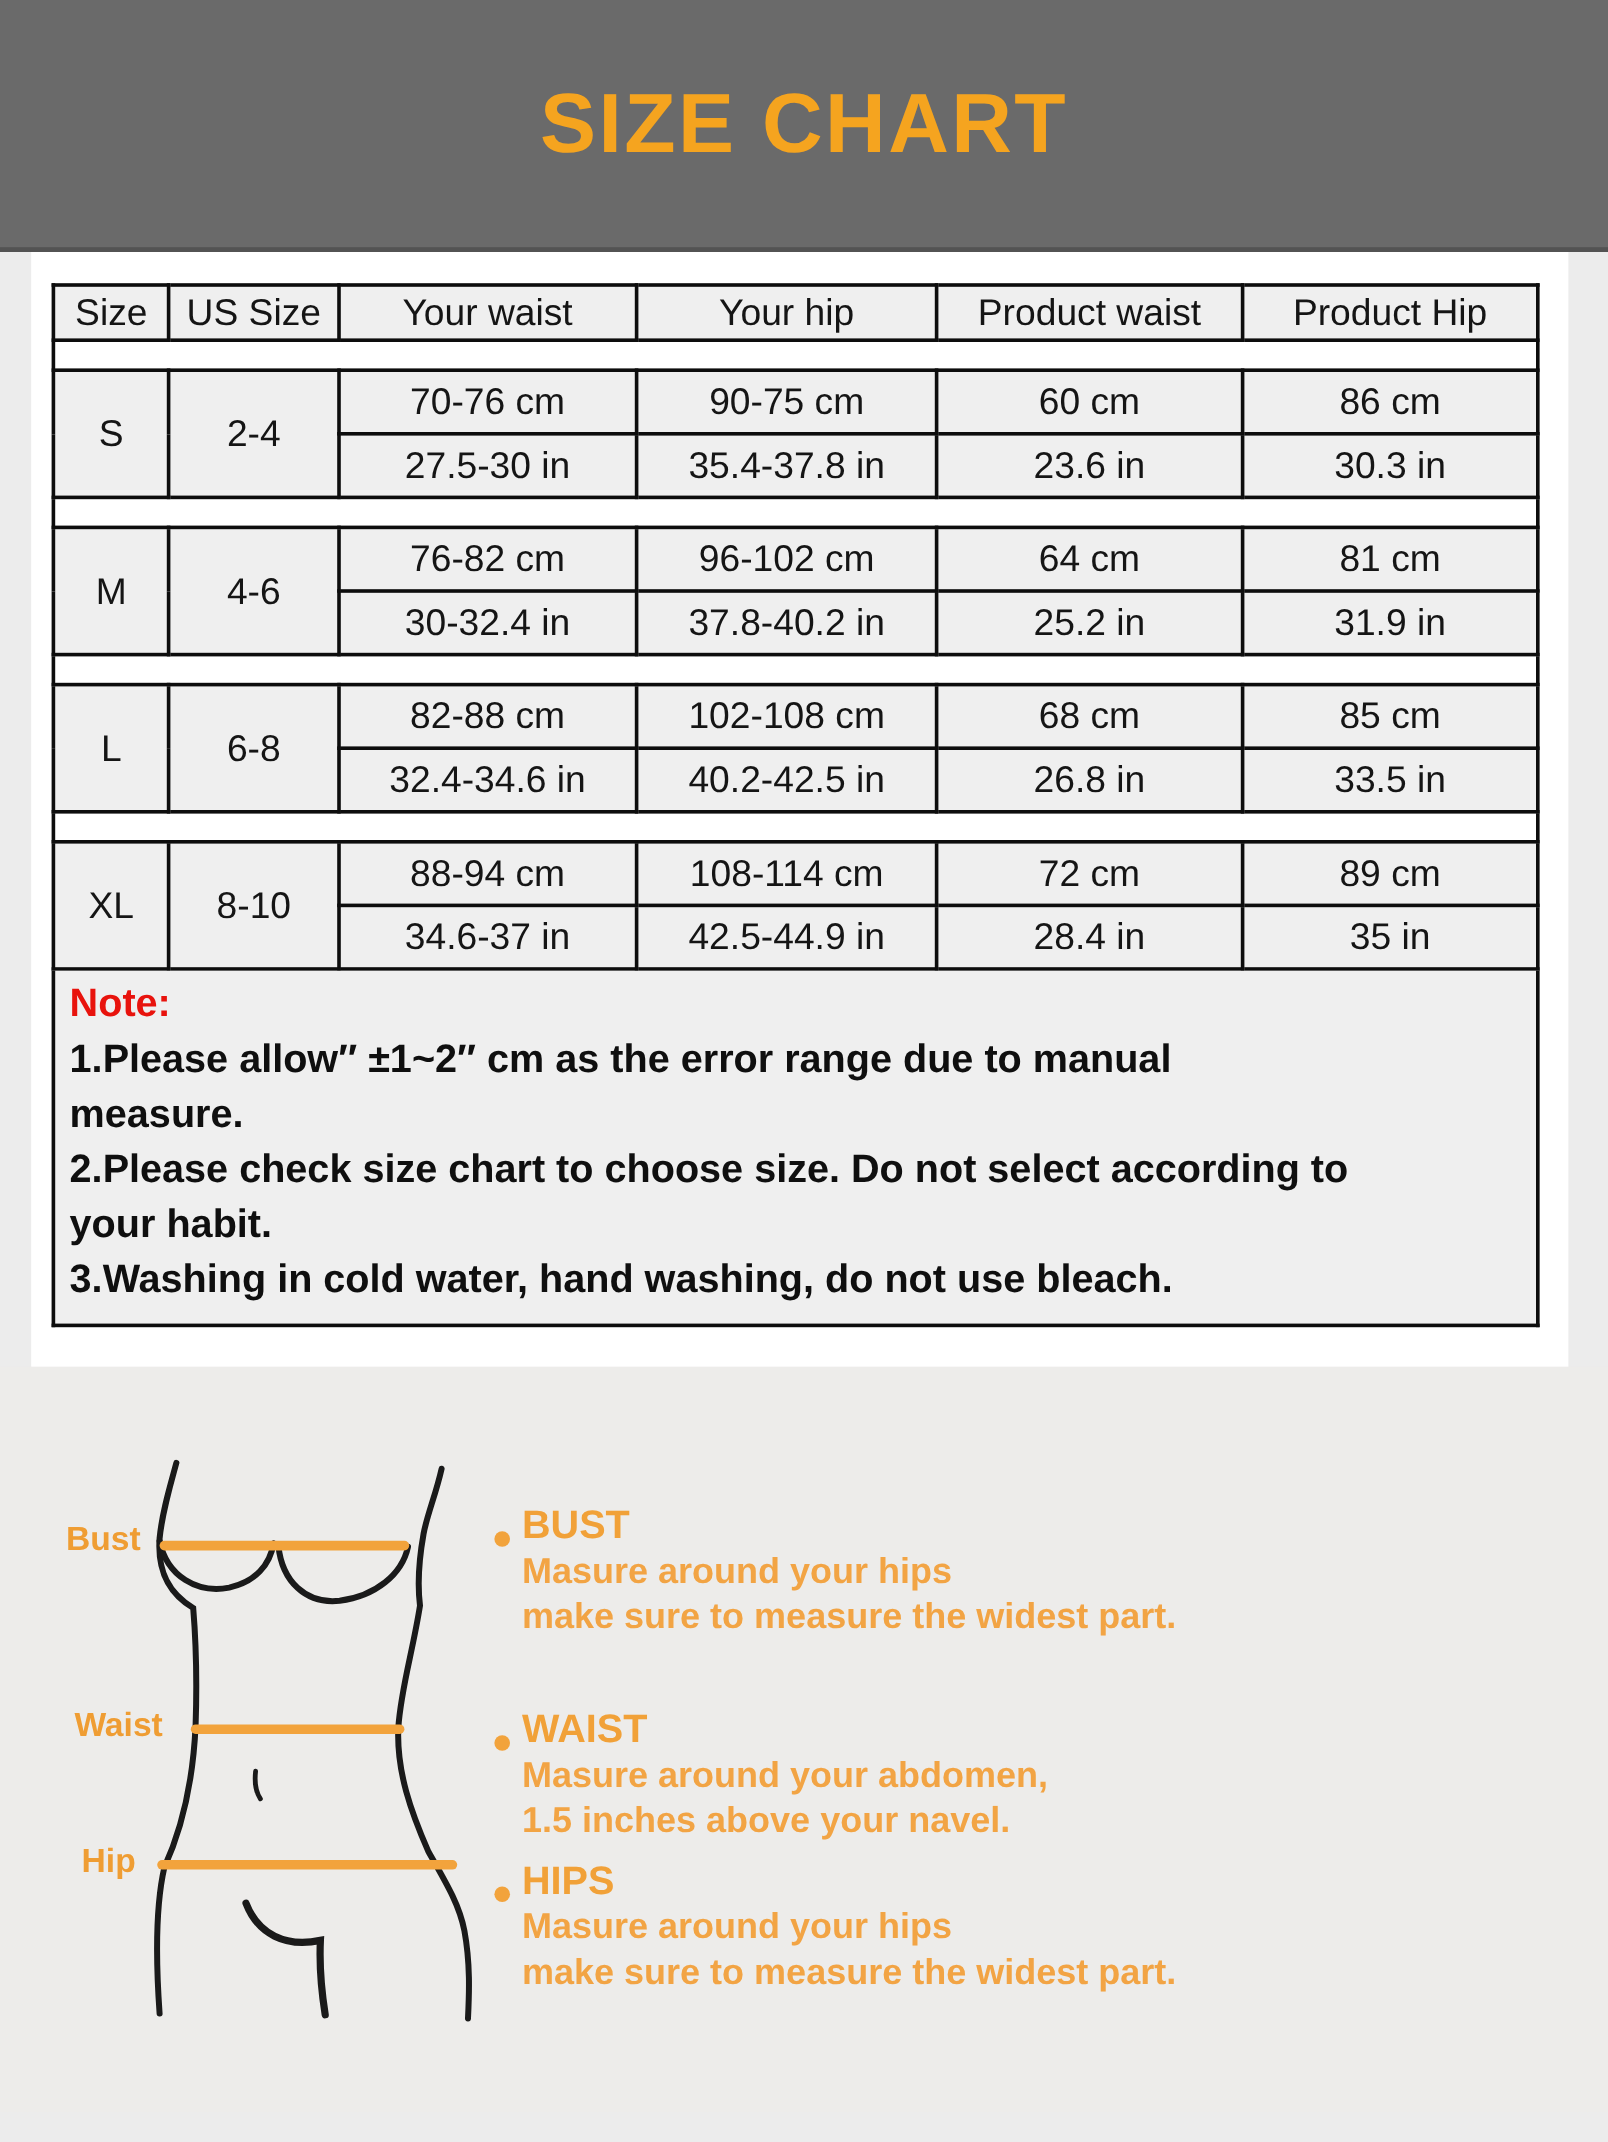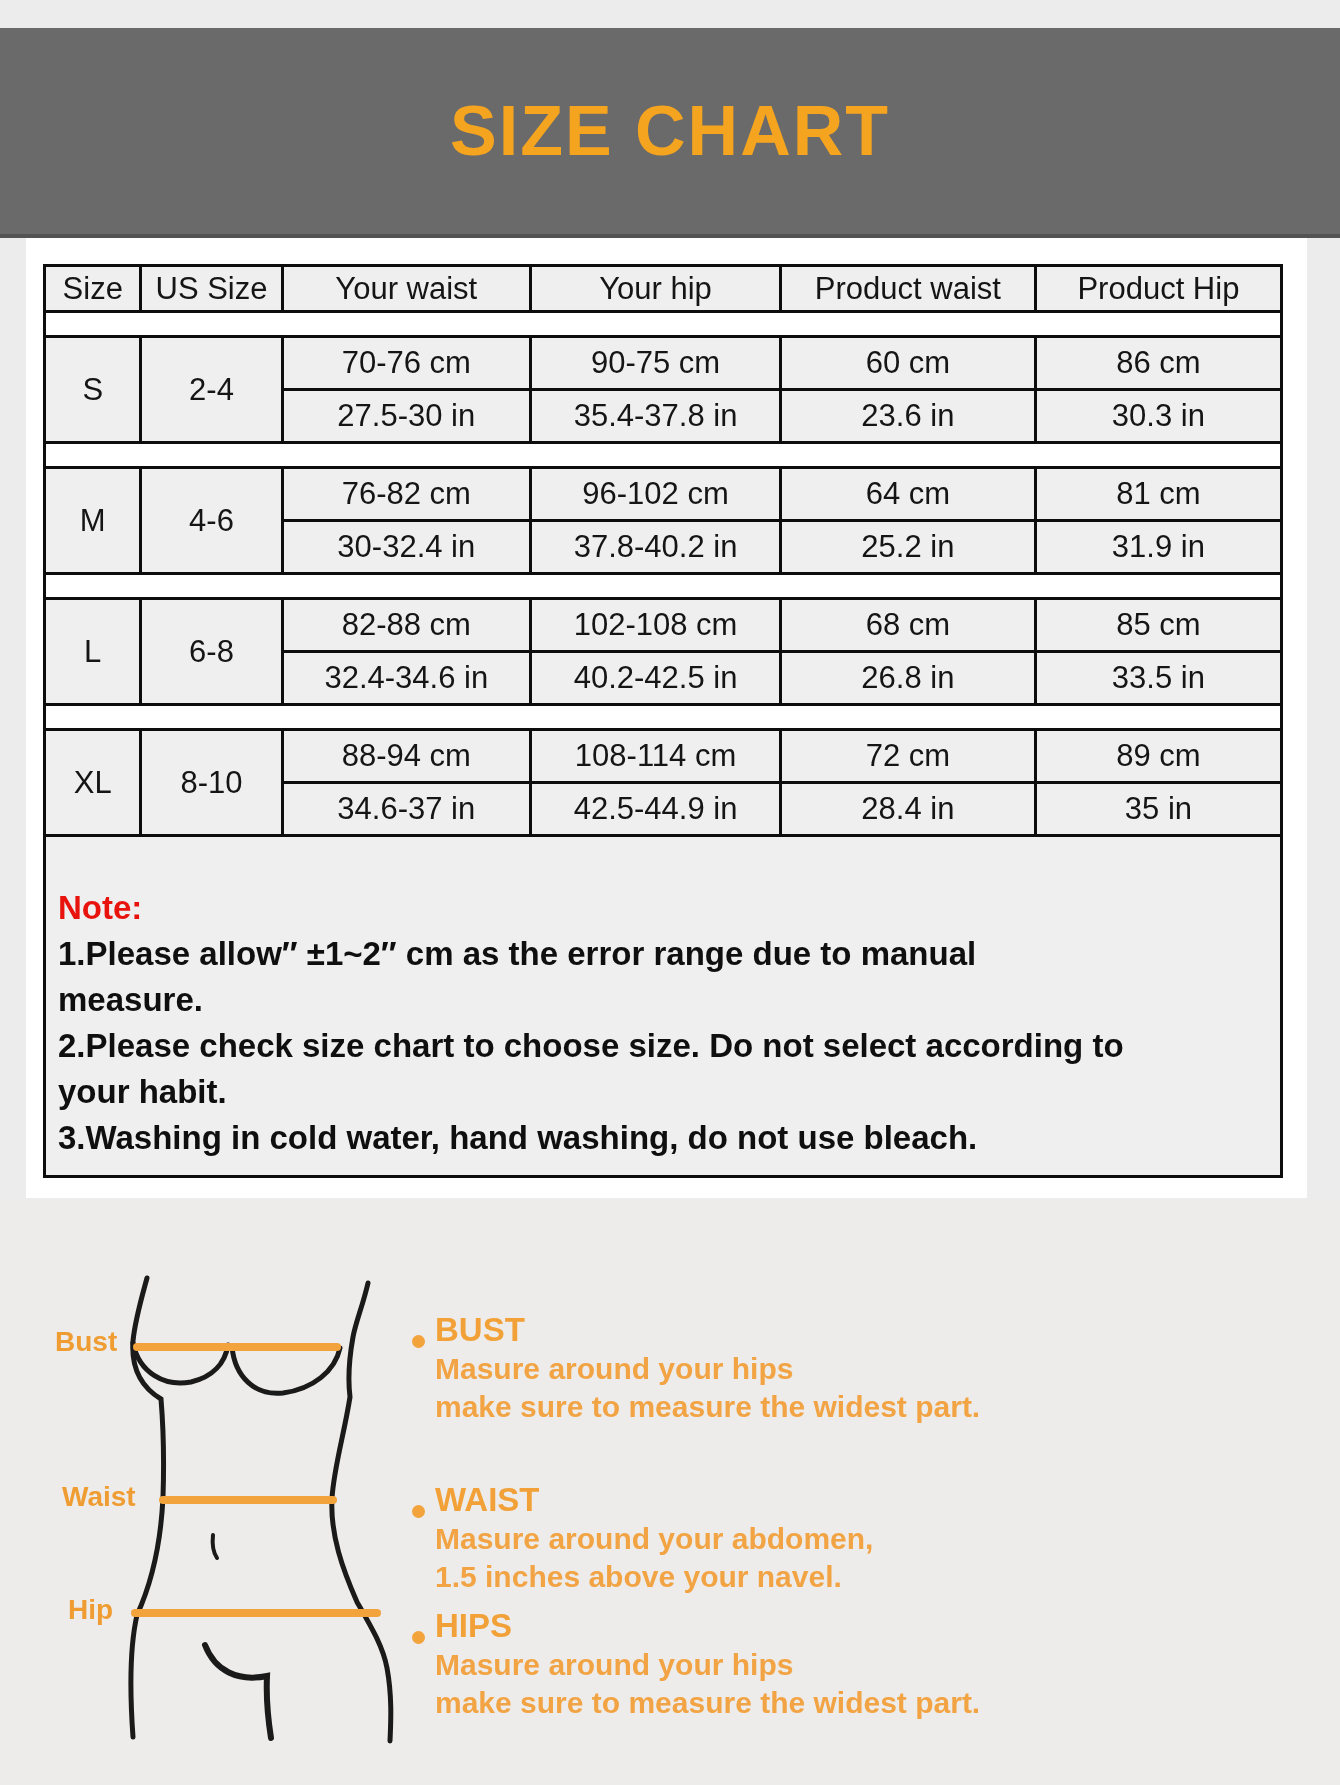--- a/index.html
+++ b/index.html
@@ -7,44 +7,44 @@
     width:1340px;height:1785px;overflow:hidden;
     background:#ececec;
     font-family:"Liberation Sans",sans-serif;
   }
   
   .band{
     height:206px;background:#6a6a6a;border-bottom:4px solid #535353;
   }
   .band .title{
     text-align:center;font-size:70px;font-weight:bold;color:#f5a41f;
-    line-height:206px;letter-spacing:2px;margin-top:28px;
+    line-height:206px;letter-spacing:2px;
   }
   
   .panel{
-    background:#ffffff;margin:0 33px 0 26px;padding:26px 24px 20px 17px;
+    background:#ffffff;margin:0 33px 0 26px;padding:26px 24px 33px 17px;
   }
   table.size-table{
     width:100%;border-collapse:collapse;table-layout:fixed;
   }
   table.size-table td{
     border:3px solid #0d0d0d;background:#efefef;text-align:center;
     font-size:31px;color:#151515;padding:0;
     font-stretch:condensed;
   }
   tr.hdr td{height:43px;}
   tr.data td{height:50px;}
   tr.gap td{background:#ffffff;height:22px;}
   
   .notes{
     border:3px solid #0d0d0d;border-top:none;background:#efefef;
     padding:4px 12px 14px;font-weight:bold;font-size:33px;line-height:46px;
     color:#0f0f0f;
   }
-  .notes .note-label{color:#e8130d;margin-top:44px;}
+  .notes .note-label{color:#e8130d;}
   
   .guide{position:relative;height:621px;background:#edecea;}
   .figure-svg{position:absolute;left:125px;top:77px;}
   .flabel{
     position:absolute;font-size:28px;font-weight:bold;color:#ef9d33;
   }
   .flabel-bust{left:55px;top:128px;}
   .flabel-waist{left:62px;top:283px;}
   .flabel-hip{left:68px;top:396px;}
   .gblock{position:absolute;left:412px;display:flex;gap:10px;}

